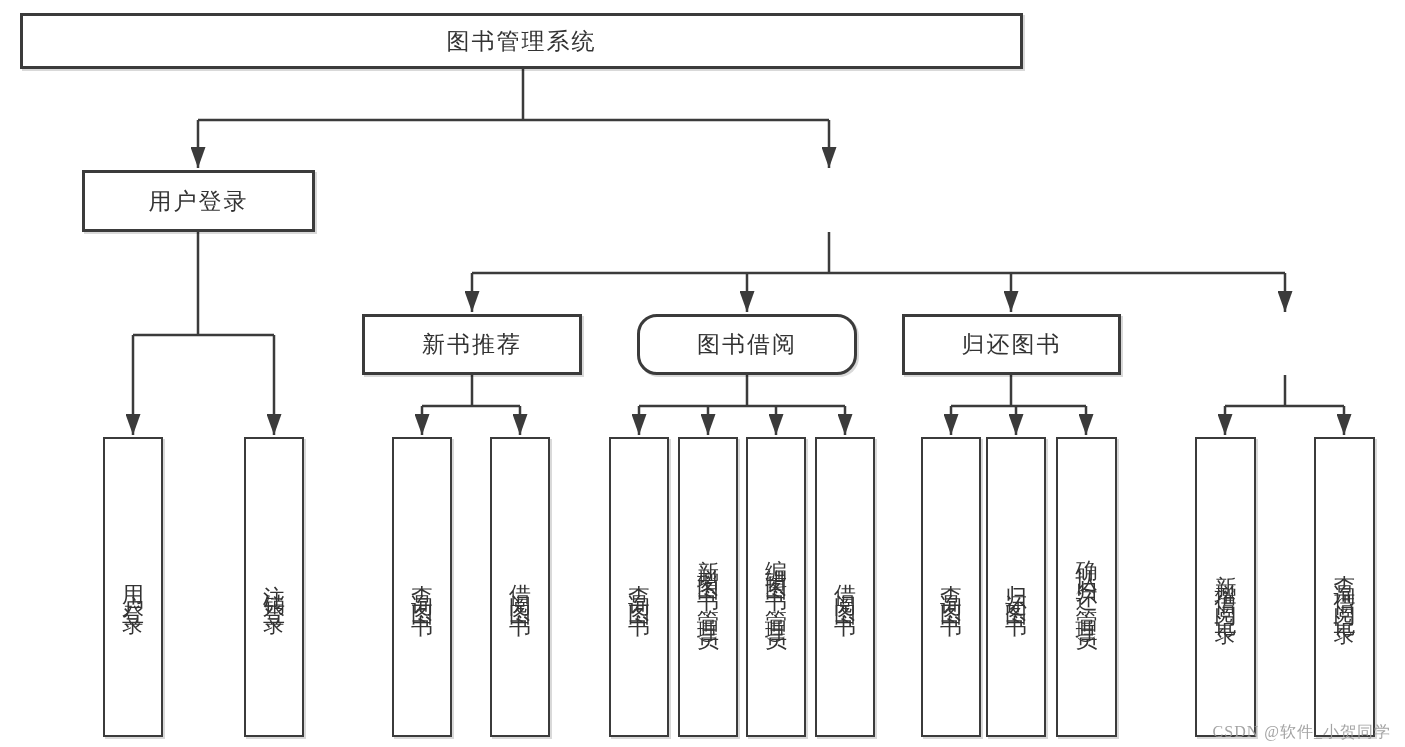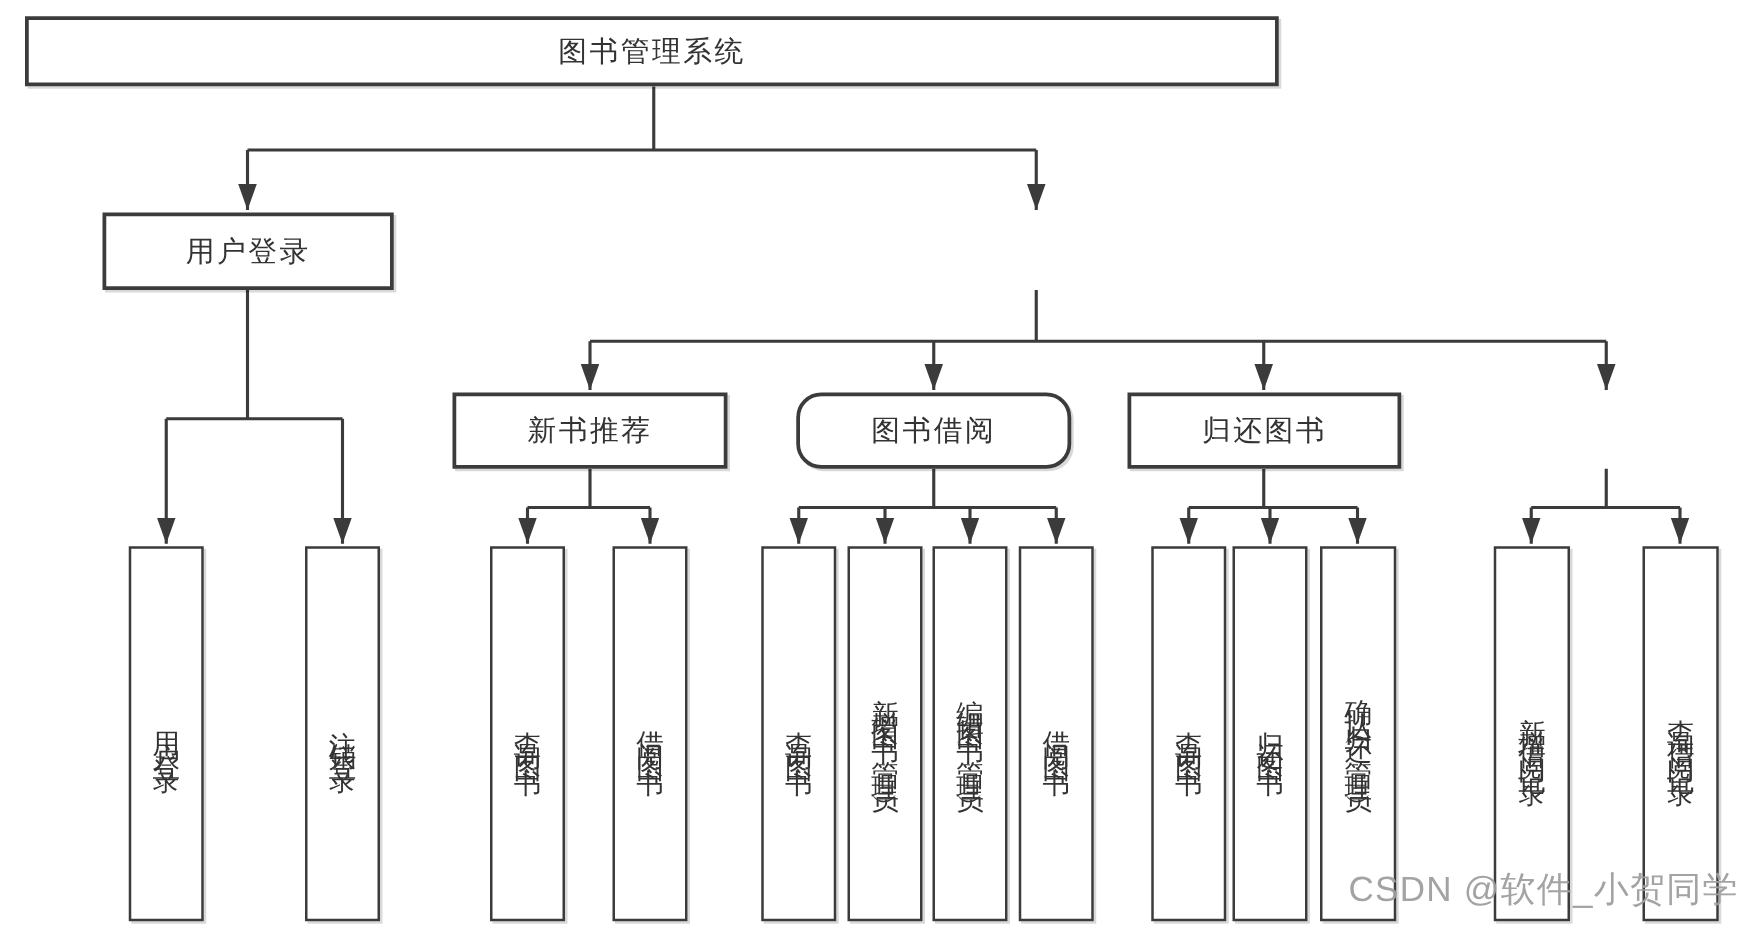--- a/index.html
+++ b/index.html
@@ -53,25 +53,26 @@
     writing-mode: vertical-rl;
     text-orientation: mixed;
     font-size: 22px;
     letter-spacing: 10px;
     line-height: 1;
     display: block;
   }
   #watermark {
     position: absolute;
     right: 14px;
-    bottom: 16px;
-    font-size: 28px;
+    bottom: 4px;
+    font-size: 16px;
     color: rgba(158,158,158,0.95);
     letter-spacing: 1px;
     z-index: 2;
+    font-family: Liberation Serif, serif;
   }
 </style>
 </head>
 <body>
 
 <div id="canvas">
 
   <svg id="wires" viewBox="0 0 1405 747" xmlns="http://www.w3.org/2000/svg">
     <defs>
       <marker id="arrow" markerUnits="userSpaceOnUse" markerWidth="15" markerHeight="21" viewBox="0 0 15 21" refX="7.5" refY="21" orient="0">

